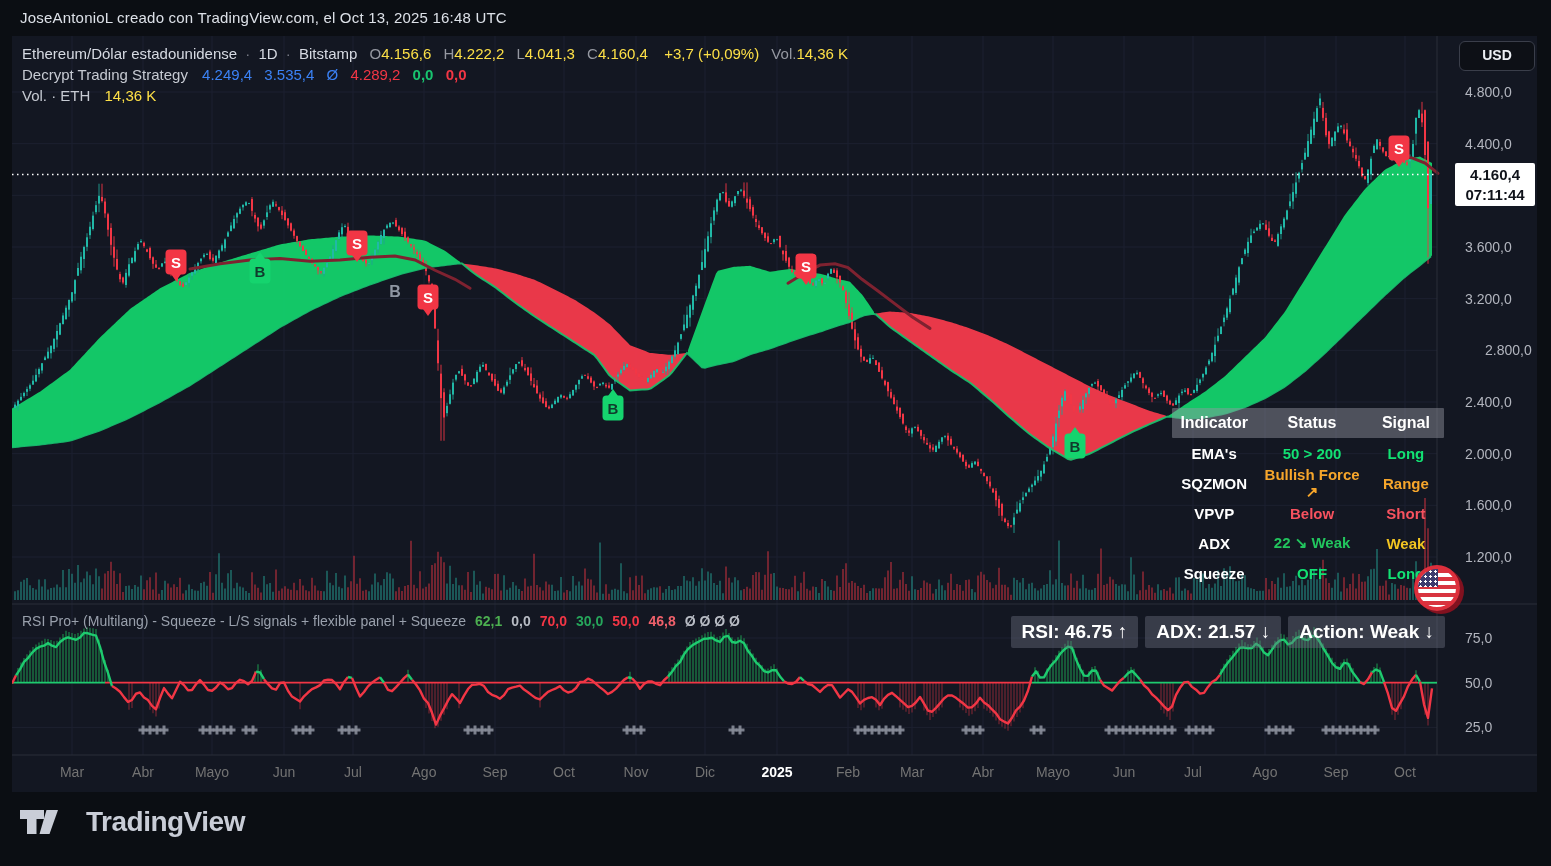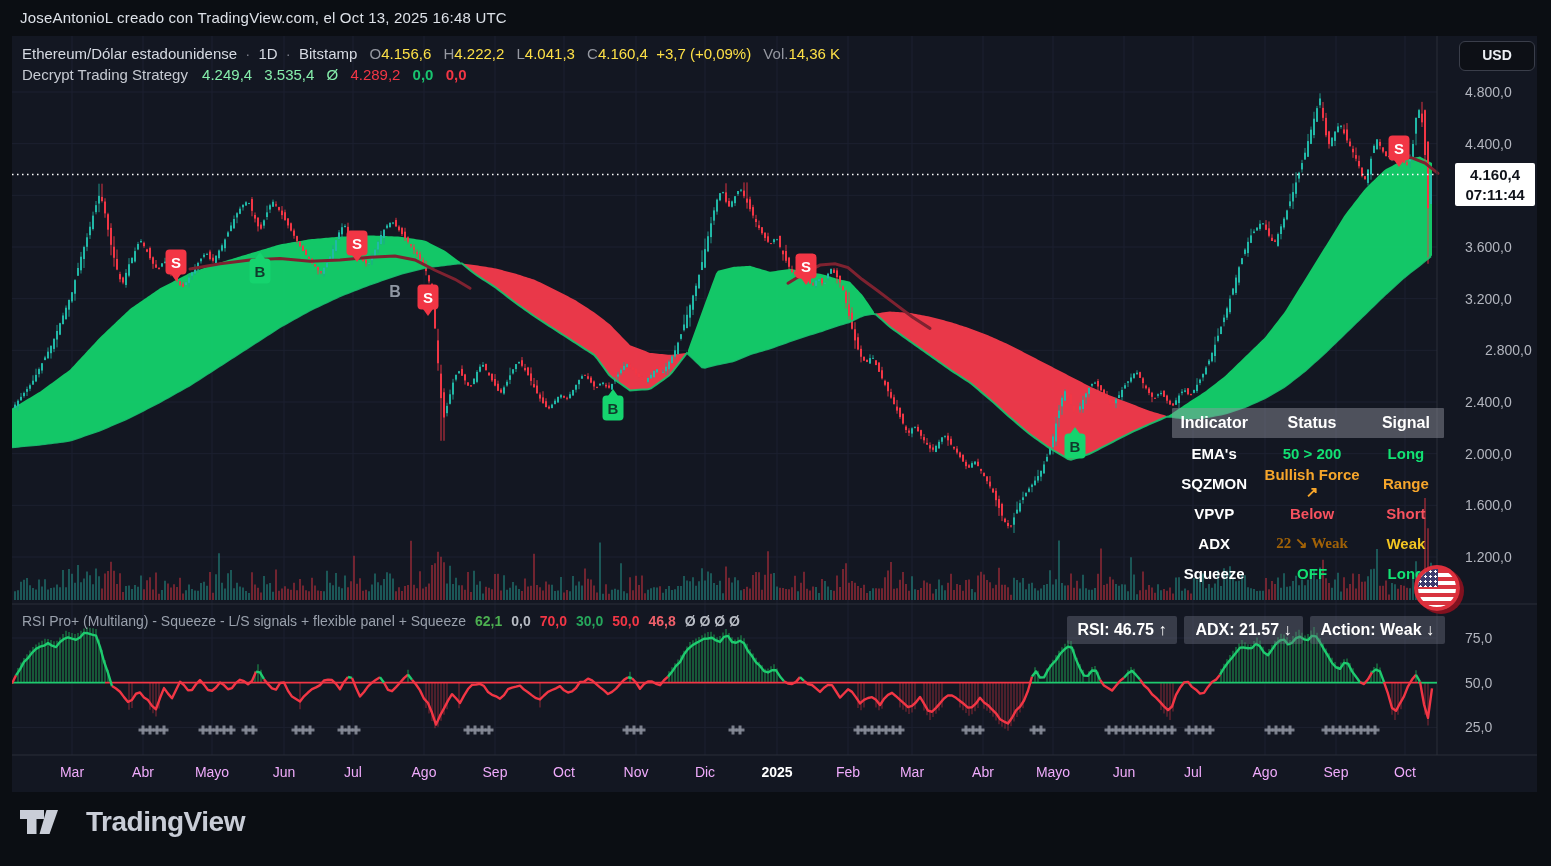--- a/index.html
+++ b/index.html
@@ -15,56 +15,56 @@
     position:absolute;left:12px;top:36px;width:1525px;height:756px;background:#131722;
   }
   #chart-svg{position:absolute;left:0;top:0;}
   
   .legend{position:absolute;left:10px;top:7px;font-size:15px;line-height:21px;z-index:5;}
   .legend .row{white-space:nowrap;}
   .lg-title{color:#d6dae2;}
   .lg-sep{color:#787b86;padding:0 4px;}
   .lg-lab{color:#9598a1;margin-left:8px;}
   .lg-val{color:#fde047;}
-  .lg-gray{color:#86efac;}
+  .lg-gray{color:#3b82f6;}
   .lg-red{color:#f23645;}
   .lg-green{color:#18c46f;}
   .lg-name{color:#c6cad2;}
   
   .usd-btn{
     position:absolute;left:1447px;top:5px;width:74px;height:28px;z-index:6;
     background:#0d1016;border:1px solid #3a3e4a;border-radius:6px;color:#eceff4;
     font-size:14px;font-weight:bold;text-align:center;line-height:27px;cursor:pointer;
   }
   .price-tag{
     position:absolute;left:1443px;top:127px;width:80px;height:43px;z-index:6;
     background:#ffffff;border-radius:2px;color:#10131a;text-align:center;
     font-size:15px;font-weight:bold;line-height:20px;padding-top:2px;box-sizing:border-box;
   }
   .scale-label{position:absolute;color:#b2b5be;font-size:14px;z-index:4;}
-  .time-label{position:absolute;color:#f0abfc;font-size:14px;width:48px;text-align:center;z-index:4;}
+  .time-label{position:absolute;color:#737373;font-size:14px;width:48px;text-align:center;z-index:4;}
   .time-label.year{color:#ffffff;font-weight:bold;}
   
   .ind-table{position:absolute;left:1160px;top:372px;width:272px;z-index:7;font-size:15px;}
   .ind-header{
     display:flex;background:rgba(150,153,163,0.45);height:30px;align-items:center;
     color:#fff;font-weight:bold;font-size:16px;border-radius:1px;
   }
   .ind-row{display:flex;height:30px;align-items:center;font-weight:bold;}
   .ind-c1{width:31%;text-align:center;color:#fff;}
   .ind-c2{width:41%;text-align:center;}
   .ind-c3{width:28%;text-align:center;}
   
   .rsi-legend{position:absolute;left:10px;top:577px;font-size:14px;z-index:5;white-space:nowrap;}
   .rsi-title{color:#99a0ac;}
   .rsi-vals span{margin-left:9px;font-weight:bold;}
   .chips{position:absolute;right:92px;top:580px;z-index:7;white-space:nowrap;}
   .chip{
     display:inline-block;margin-left:7px;padding:5px 11px;border-radius:2px;
-    background:rgba(108,113,128,0.42);color:#fff;font-weight:bold;font-size:16px;
+    background:rgba(108,113,128,0.42);color:#fff;font-weight:bold;font-size:19px;
   }
   
   .flag{
     position:absolute;left:1402px;top:529px;width:38px;height:38px;border-radius:50%;
     border:4px solid #dd2f3c;box-shadow:4px 3px 0 0 rgba(150,16,30,.85);overflow:hidden;z-index:8;
     background:repeating-linear-gradient(180deg,#d8343f 0 4px,#ffffff 4px 8px);
   }
   .flag .canton{
     position:absolute;left:0;top:0;width:52%;height:47%;background:#3c3b6e;
     background-image:radial-gradient(#fff 1px,transparent 1.2px);background-size:5px 5px;
@@ -1950,31 +1950,35 @@
     <div class="row">
       <span class="lg-title">Ethereum/Dólar estadounidense</span>
       <span class="lg-sep">·</span>
       <span class="lg-title">1D</span>
       <span class="lg-sep">·</span>
       <span class="lg-title">Bitstamp</span>
       <span class="lg-lab">O</span><span class="lg-val">4.156,6</span>
       <span class="lg-lab">H</span><span class="lg-val">4.222,2</span>
       <span class="lg-lab">L</span><span class="lg-val">4.041,3</span>
       <span class="lg-lab">C</span><span class="lg-val">4.160,4</span>
-      <span class="lg-val" style="margin-left:4px">+3,7 (+0,09%)</span>
+      <span class="lg-val" style="margin-left:12px">+3,7 (+0,09%)</span>
       <span class="lg-lab">Vol.</span><span class="lg-val">14,36 K</span>
     </div>
     <div class="row">
       <span class="lg-name">Decrypt Trading Strategy</span>
       <span class="lg-gray" style="margin-left:10px">4.249,4</span>
       <span class="lg-gray" style="margin-left:8px">3.535,4</span>
       <span class="lg-gray" style="margin-left:8px">Ø</span>
       <span class="lg-red" style="margin-left:8px">4.289,2</span>
       <span class="lg-green" style="margin-left:8px;font-weight:bold">0,0</span>
       <span class="lg-red" style="margin-left:8px;font-weight:bold">0,0</span>
+    </div>
+    <div class="row">
+      <span class="lg-name">Vol. · ETH</span>
+      <span class="lg-val" style="margin-left:10px">14,36 K</span>
     </div>
   </div>
 
   <div class="usd-btn">USD</div>
 
   <div class="price-tag">
     <div>4.160,4</div>
     <div>07:11:44</div>
   </div>
 
@@ -1995,21 +1999,21 @@
           <div class="ind-c2" style="color: rgb(247, 166, 43);">Bullish Force ↗</div>
           <div class="ind-c3" style="color: rgb(247, 166, 43);">Range</div>
         </div>
         <div class="ind-row">
           <div class="ind-c1">VPVP</div>
           <div class="ind-c2" style="color: rgb(247, 82, 95);">Below</div>
           <div class="ind-c3" style="color: rgb(247, 82, 95);">Short</div>
         </div>
         <div class="ind-row">
           <div class="ind-c1">ADX</div>
-          <div class="ind-c2" style="color: #a16207; font-family: Liberation Serif, serif;">22 ↘ Weak</div>
+          <div class="ind-c2" style="color: #22c55e;">22 ↘ Weak</div>
           <div class="ind-c3" style="color: rgb(242, 197, 33);">Weak</div>
         </div>
         <div class="ind-row">
           <div class="ind-c1">Squeeze</div>
           <div class="ind-c2" style="color: rgb(18, 225, 115);">OFF</div>
           <div class="ind-c3" style="color: rgb(18, 225, 115);">Long</div>
         </div>
       </div>
   </div>
 

